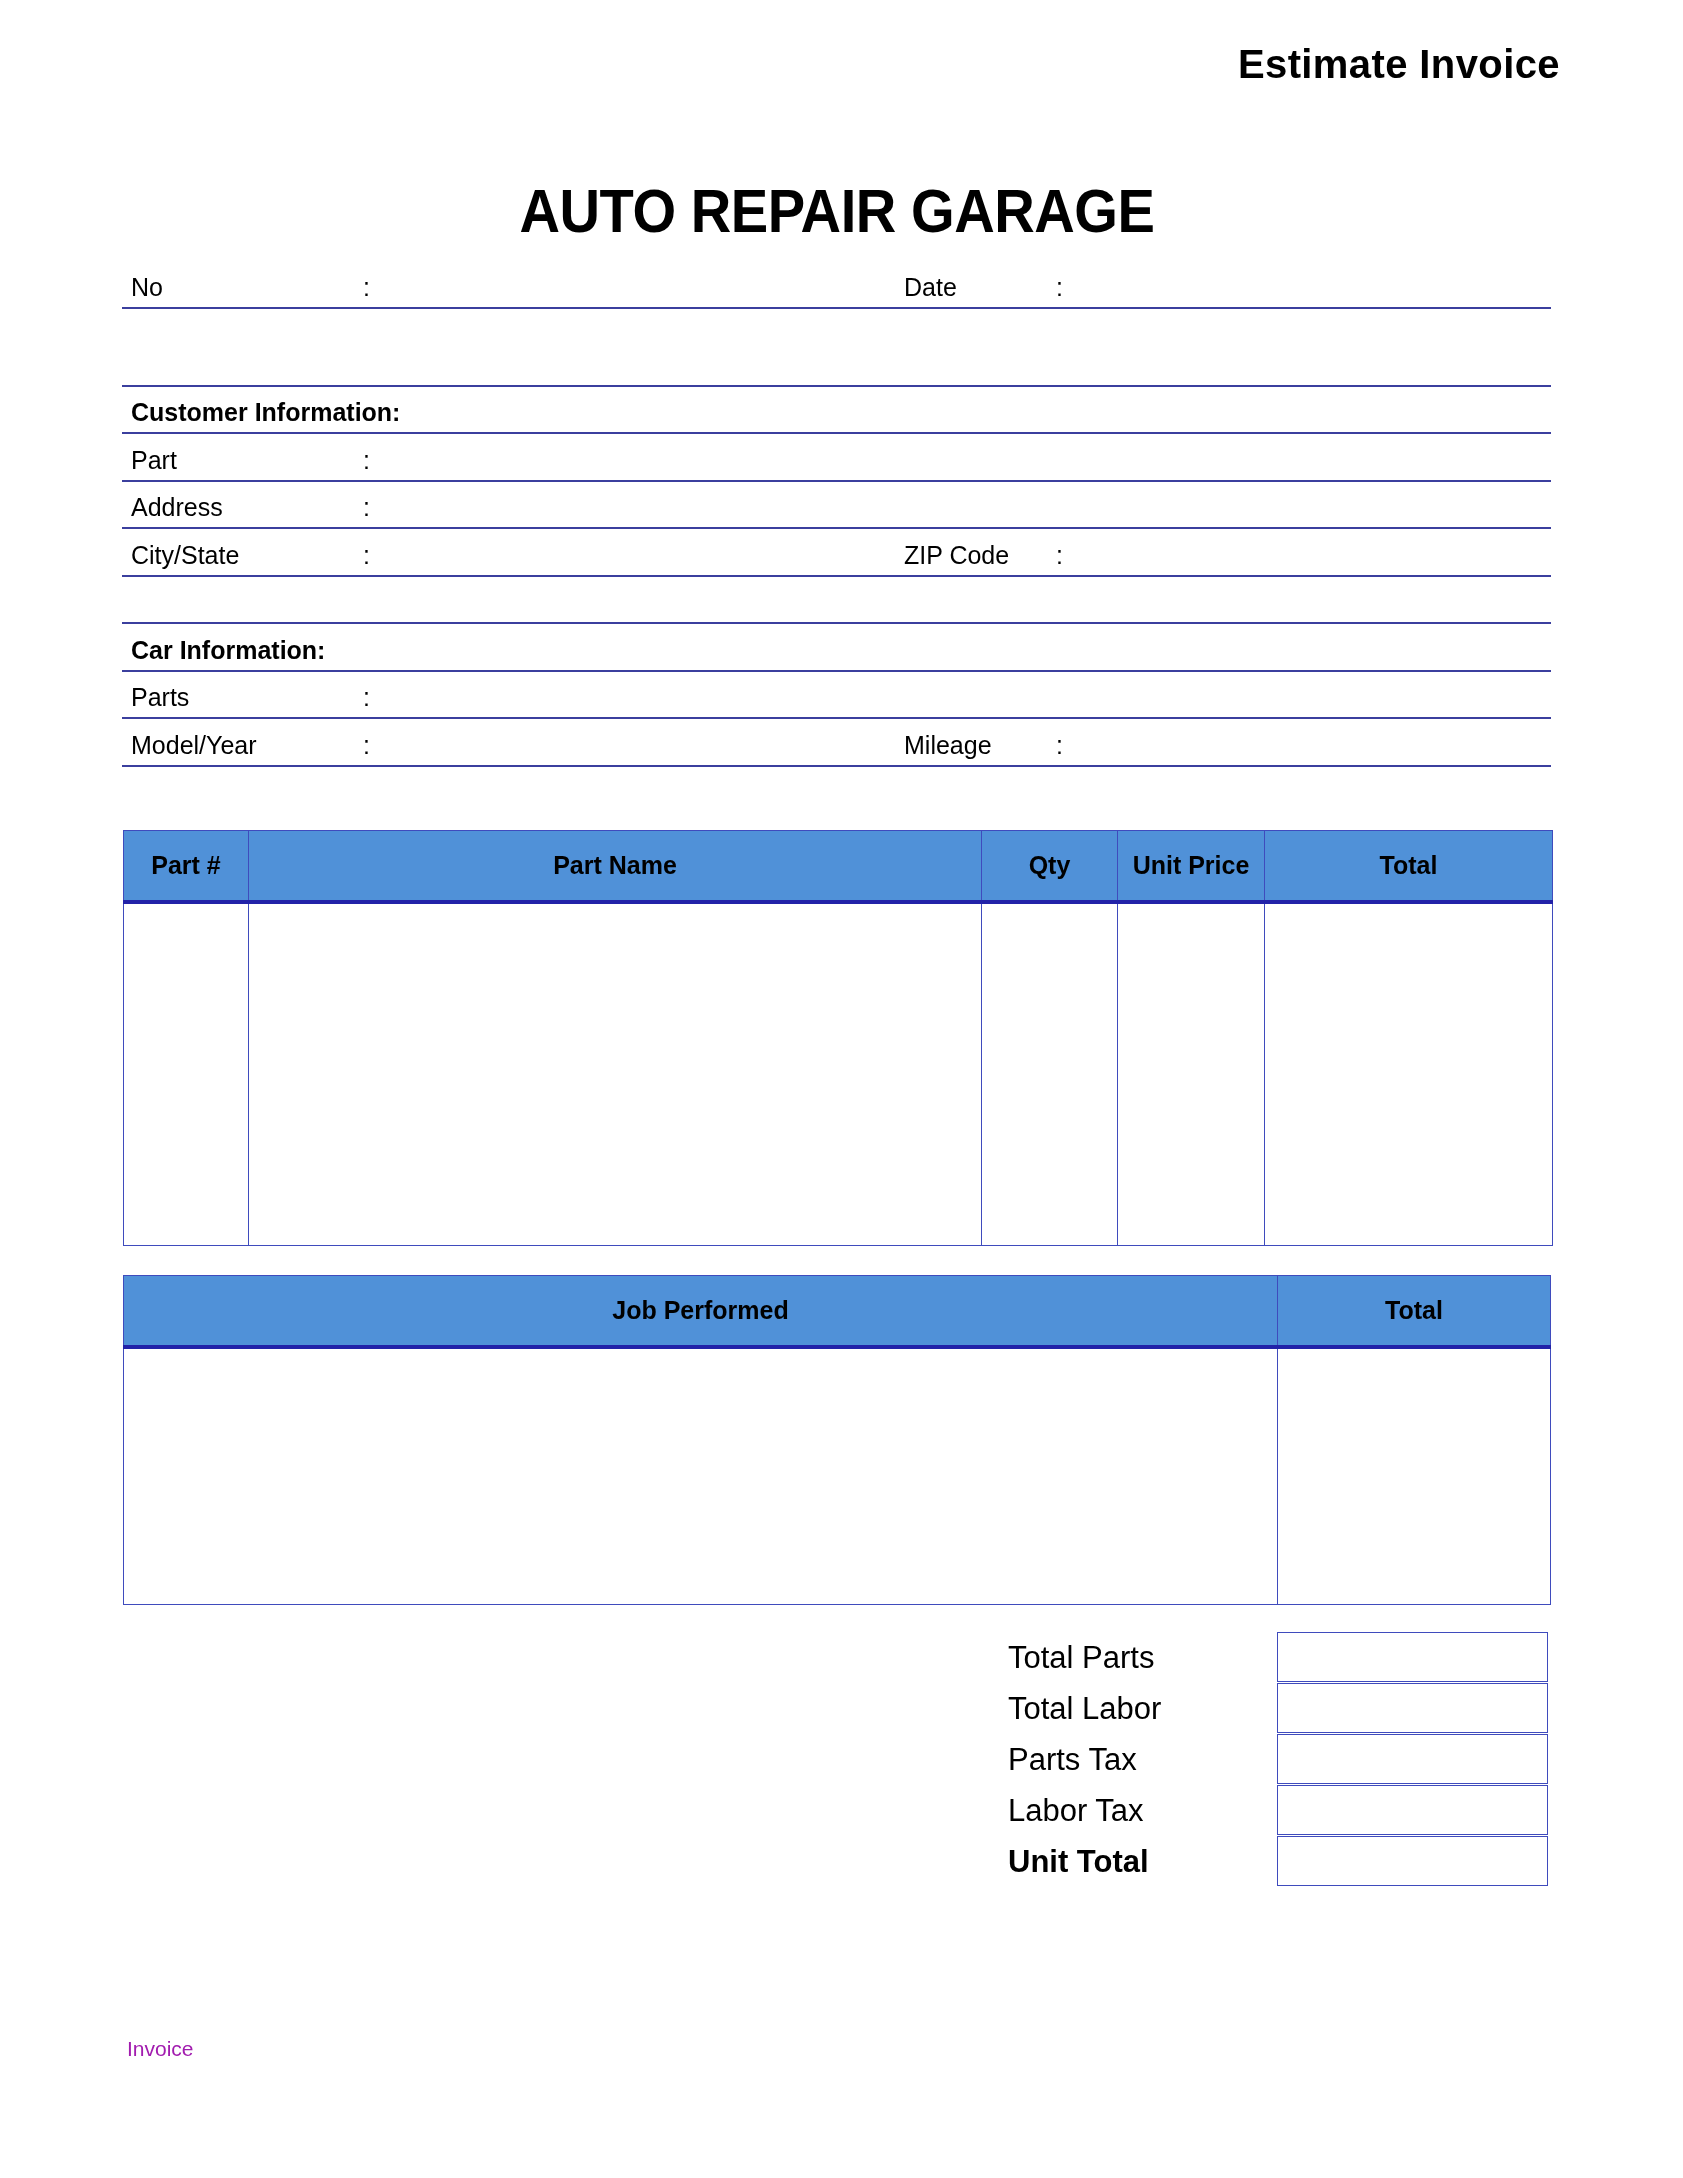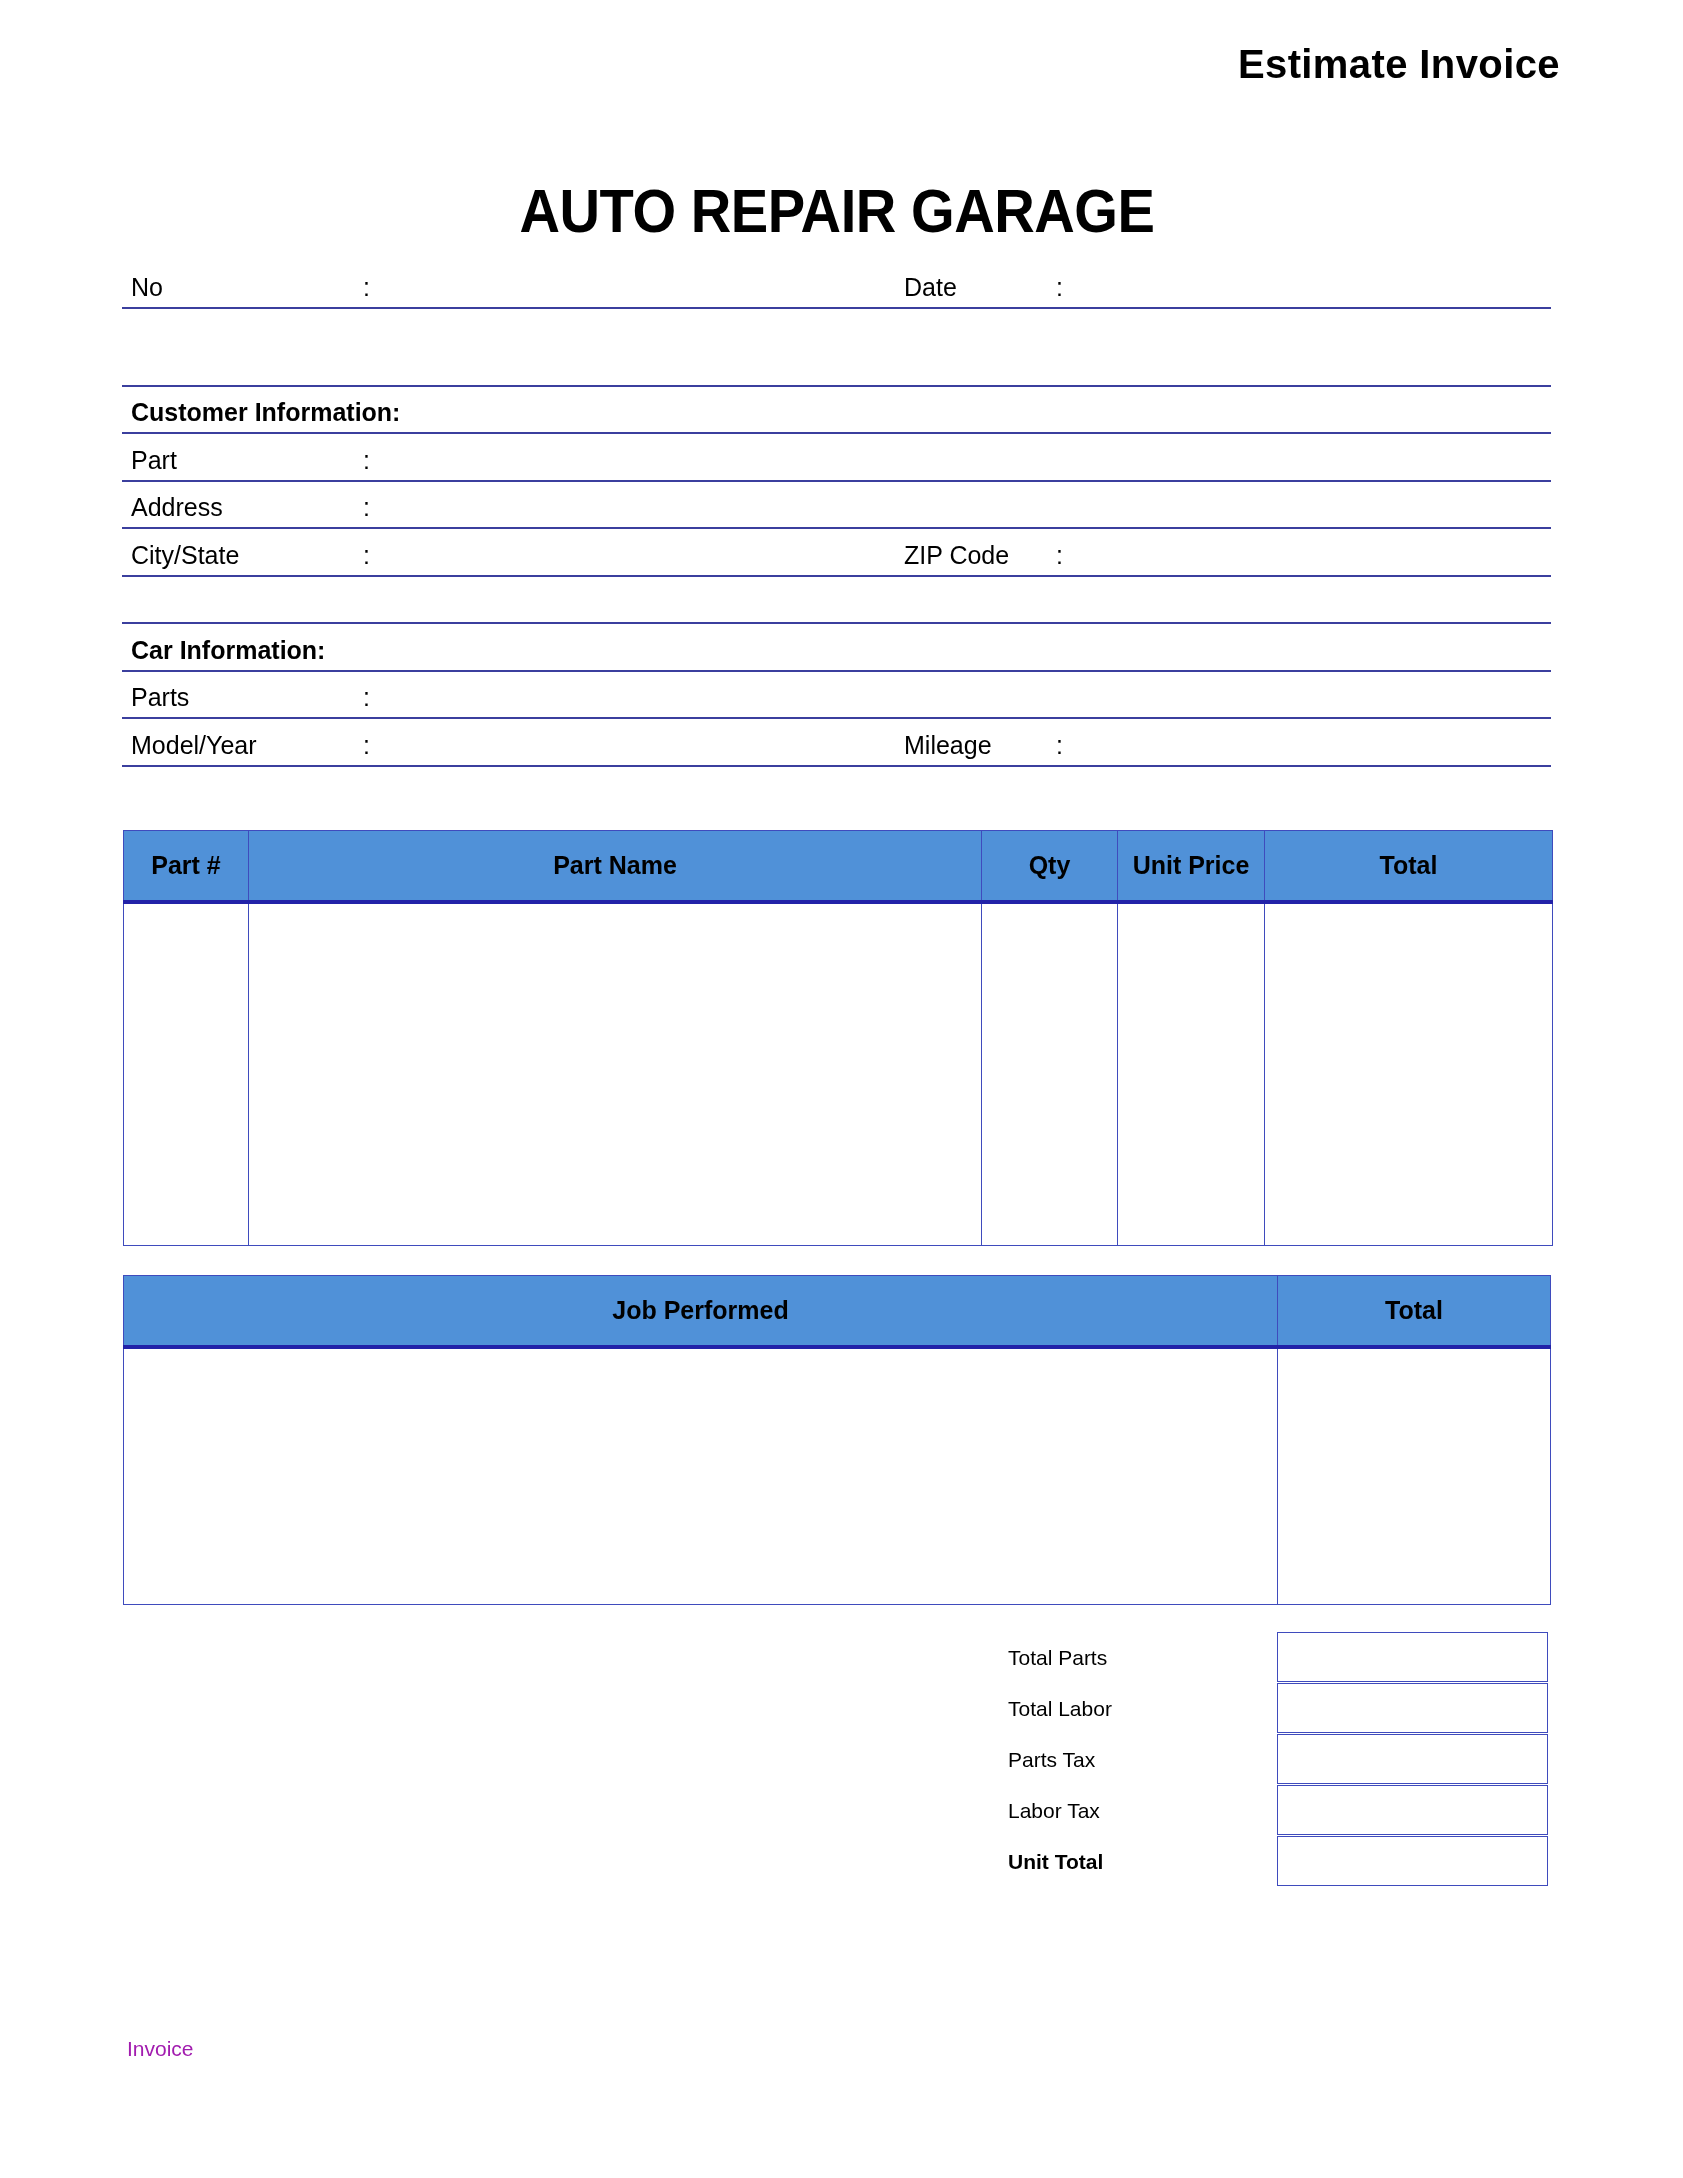--- a/index.html
+++ b/index.html
@@ -137,21 +137,21 @@
   }
   .tot-row {
     position: relative;
     height: 51px;
   }
   .tot-label {
     position: absolute;
     left: 0;
     top: 50%;
     transform: translateY(-50%);
-    font-size: 21px;
+    font-size: 31px;
     white-space: nowrap;
   }
   .tot-label.bold { font-weight: bold; }
   .tot-box {
     position: absolute;
     left: 269px;
     top: 0;
     width: 271px;
     height: 50px;
     border: 1.5px solid #3f4bbd;

